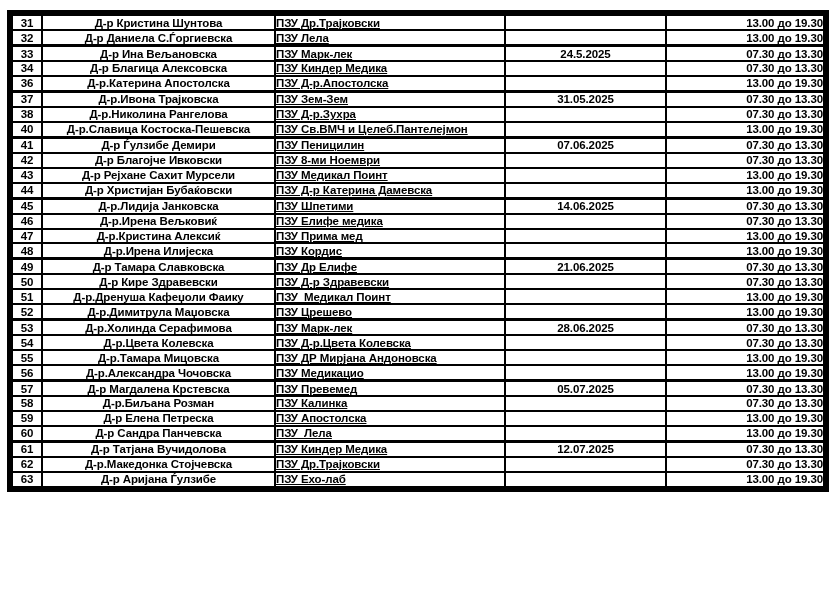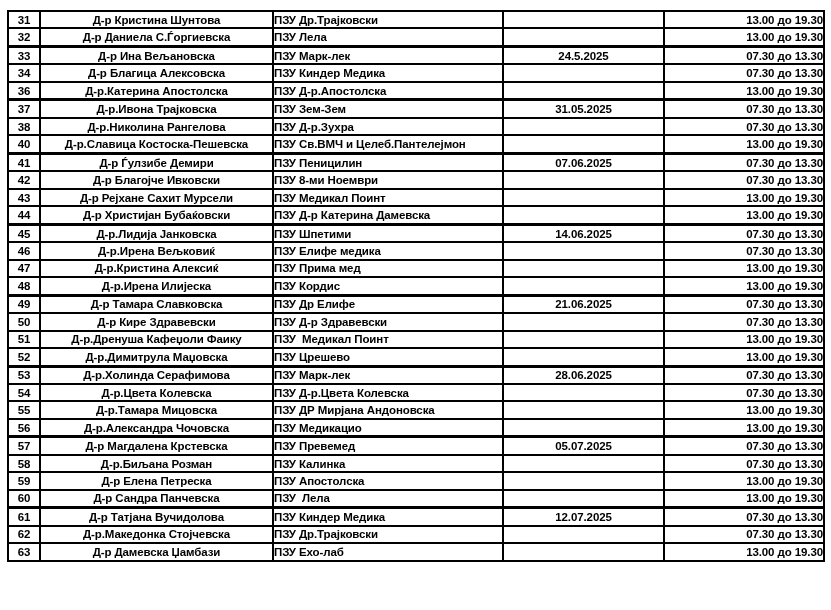--- a/index.html
+++ b/index.html
@@ -13,42 +13,42 @@
     height: 610px;
     background: #ffffff;
     overflow: hidden;
     font-family: "Liberation Sans", sans-serif;
   }
   table.schedule {
     position: absolute;
     left: 7px;
     top: 10px;
     width: 816px;
-    height: 552px;
+    height: 482px;
     border-collapse: collapse;
     table-layout: fixed;
-    border: 2px solid #000000;
+    border: 6px solid #000000;
   }
   table.schedule td {
     border: 2px solid #000000;
     padding: 0;
     font-size: 11.5px;
     font-weight: bold;
     color: #000000;
     letter-spacing: -0.1px;
     white-space: pre;
     overflow: hidden;
     vertical-align: middle;
   }
   tr.group-start td {
     border-top-width: 3px;
   }
   td.c-num   { text-align: center; }
   td.c-name  { text-align: center;  padding-left: 5px; }
-  td.c-inst  { text-align: left;  padding-left: 5px; }
+  td.c-inst  { text-align: left;  padding-left: 5px; text-decoration: underline; }
   td.c-date  { text-align: center; }
   td.c-hours { text-align: right; padding-right: 3px; }
 </style>
 </head>
 <body>
 
 <div class="page">
   <table class="schedule">
     <colgroup>
       <col style="width:32px">
@@ -263,20 +263,20 @@
         </tr>
         <tr>
           <td class="c-num">62</td>
           <td class="c-name">Д-р.Македонка Стојчевска</td>
           <td class="c-inst">ПЗУ Др.Трајковски</td>
           <td class="c-date"></td>
           <td class="c-hours">07.30 до 13.30</td>
         </tr>
         <tr>
           <td class="c-num">63</td>
-          <td class="c-name">Д-р Дамевска Џамбази</td>
+          <td class="c-name">Д-р Аријана Ѓулзибе</td>
           <td class="c-inst">ПЗУ Ехо-лаб</td>
           <td class="c-date"></td>
           <td class="c-hours">13.00 до 19.30</td>
         </tr>
       </tbody>
   </table>
 </div>
 
 </body></html>

